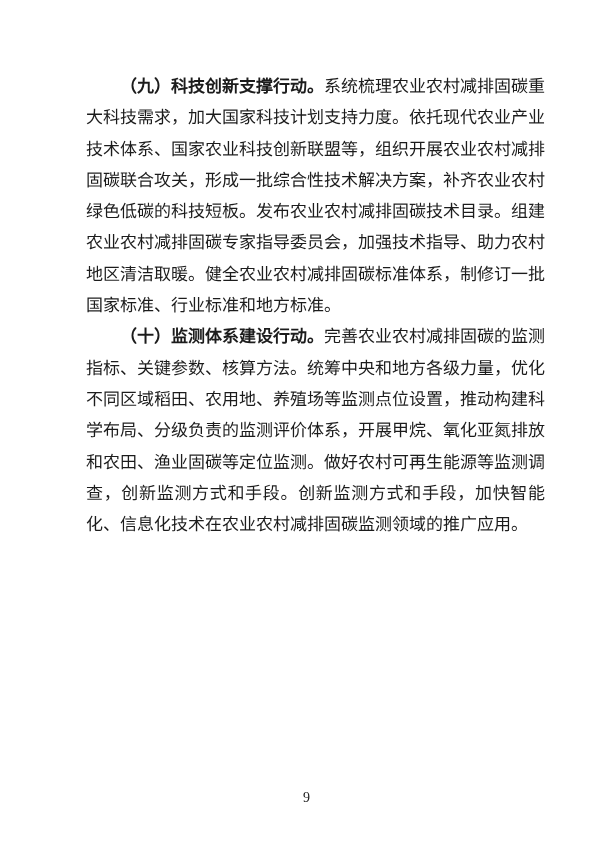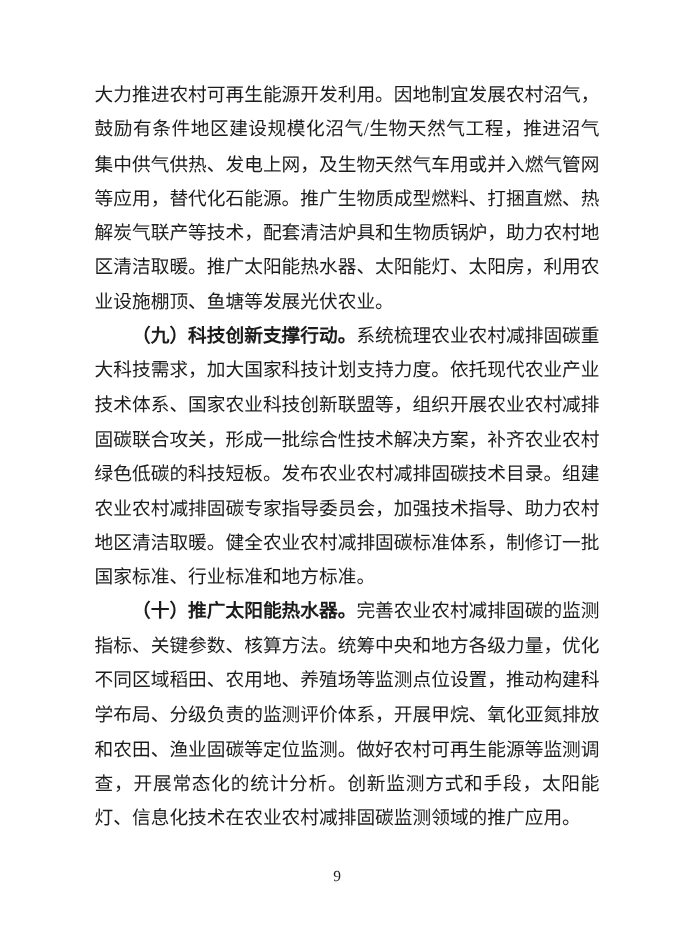--- a/index.html
+++ b/index.html
@@ -46,22 +46,21 @@
     font-size: 14px;
     color: #1c1c1c;
   }
 </style>
 </head>
 <body>
 
 <div class="page">
   <div class="content">
 
-    <p class="para"><span class="para-lead"></span><span>大力推进农村可再生能源开发利用。因地制宜发展农村沼气，鼓励有条件地区建设规模化沼气/生物天然气工程，推进沼气集中供气供热、发电上网，及生物天然气车用或并入燃气管网等应用，替代化石能源。推广生物质成型燃料、打捆直燃、热解炭气联产等技术，配套清洁炉具和生物质锅炉，助力农村地区清洁取暖。推广太阳能热水器、太阳能灯、太阳房，利用农业设施棚顶、鱼塘等发展光伏农业。</span></p>
 
     <p class="para indent"><span class="para-lead">（九）科技创新支撑行动。</span><span>系统梳理农业农村减排固碳重大科技需求，加大国家科技计划支持力度。依托现代农业产业技术体系、国家农业科技创新联盟等，组织开展农业农村减排固碳联合攻关，形成一批综合性技术解决方案，补齐农业农村绿色低碳的科技短板。发布农业农村减排固碳技术目录。组建农业农村减排固碳专家指导委员会，加强技术指导、助力农村地区清洁取暖。健全农业农村减排固碳标准体系，制修订一批国家标准、行业标准和地方标准。</span></p>
 
-    <p class="para indent"><span class="para-lead">（十）推广太阳能热水器。</span><span>完善农业农村减排固碳的监测指标、关键参数、核算方法。统筹中央和地方各级力量，优化不同区域稻田、农用地、养殖场等监测点位设置，推动构建科学布局、分级负责的监测评价体系，开展甲烷、氧化亚氮排放和农田、渔业固碳等定位监测。做好农村可再生能源等监测调查，开展常态化的统计分析。创新监测方式和手段，太阳能灯、信息化技术在农业农村减排固碳监测领域的推广应用。</span></p>
+    <p class="para indent"><span class="para-lead">（十）监测体系建设行动。</span><span>完善农业农村减排固碳的监测指标、关键参数、核算方法。统筹中央和地方各级力量，优化不同区域稻田、农用地、养殖场等监测点位设置，推动构建科学布局、分级负责的监测评价体系，开展甲烷、氧化亚氮排放和农田、渔业固碳等定位监测。做好农村可再生能源等监测调查，创新监测方式和手段。创新监测方式和手段，加快智能化、信息化技术在农业农村减排固碳监测领域的推广应用。</span></p>
 
   </div>
 
   <div class="page-number">9</div>
 </div>
 
 </body></html>

